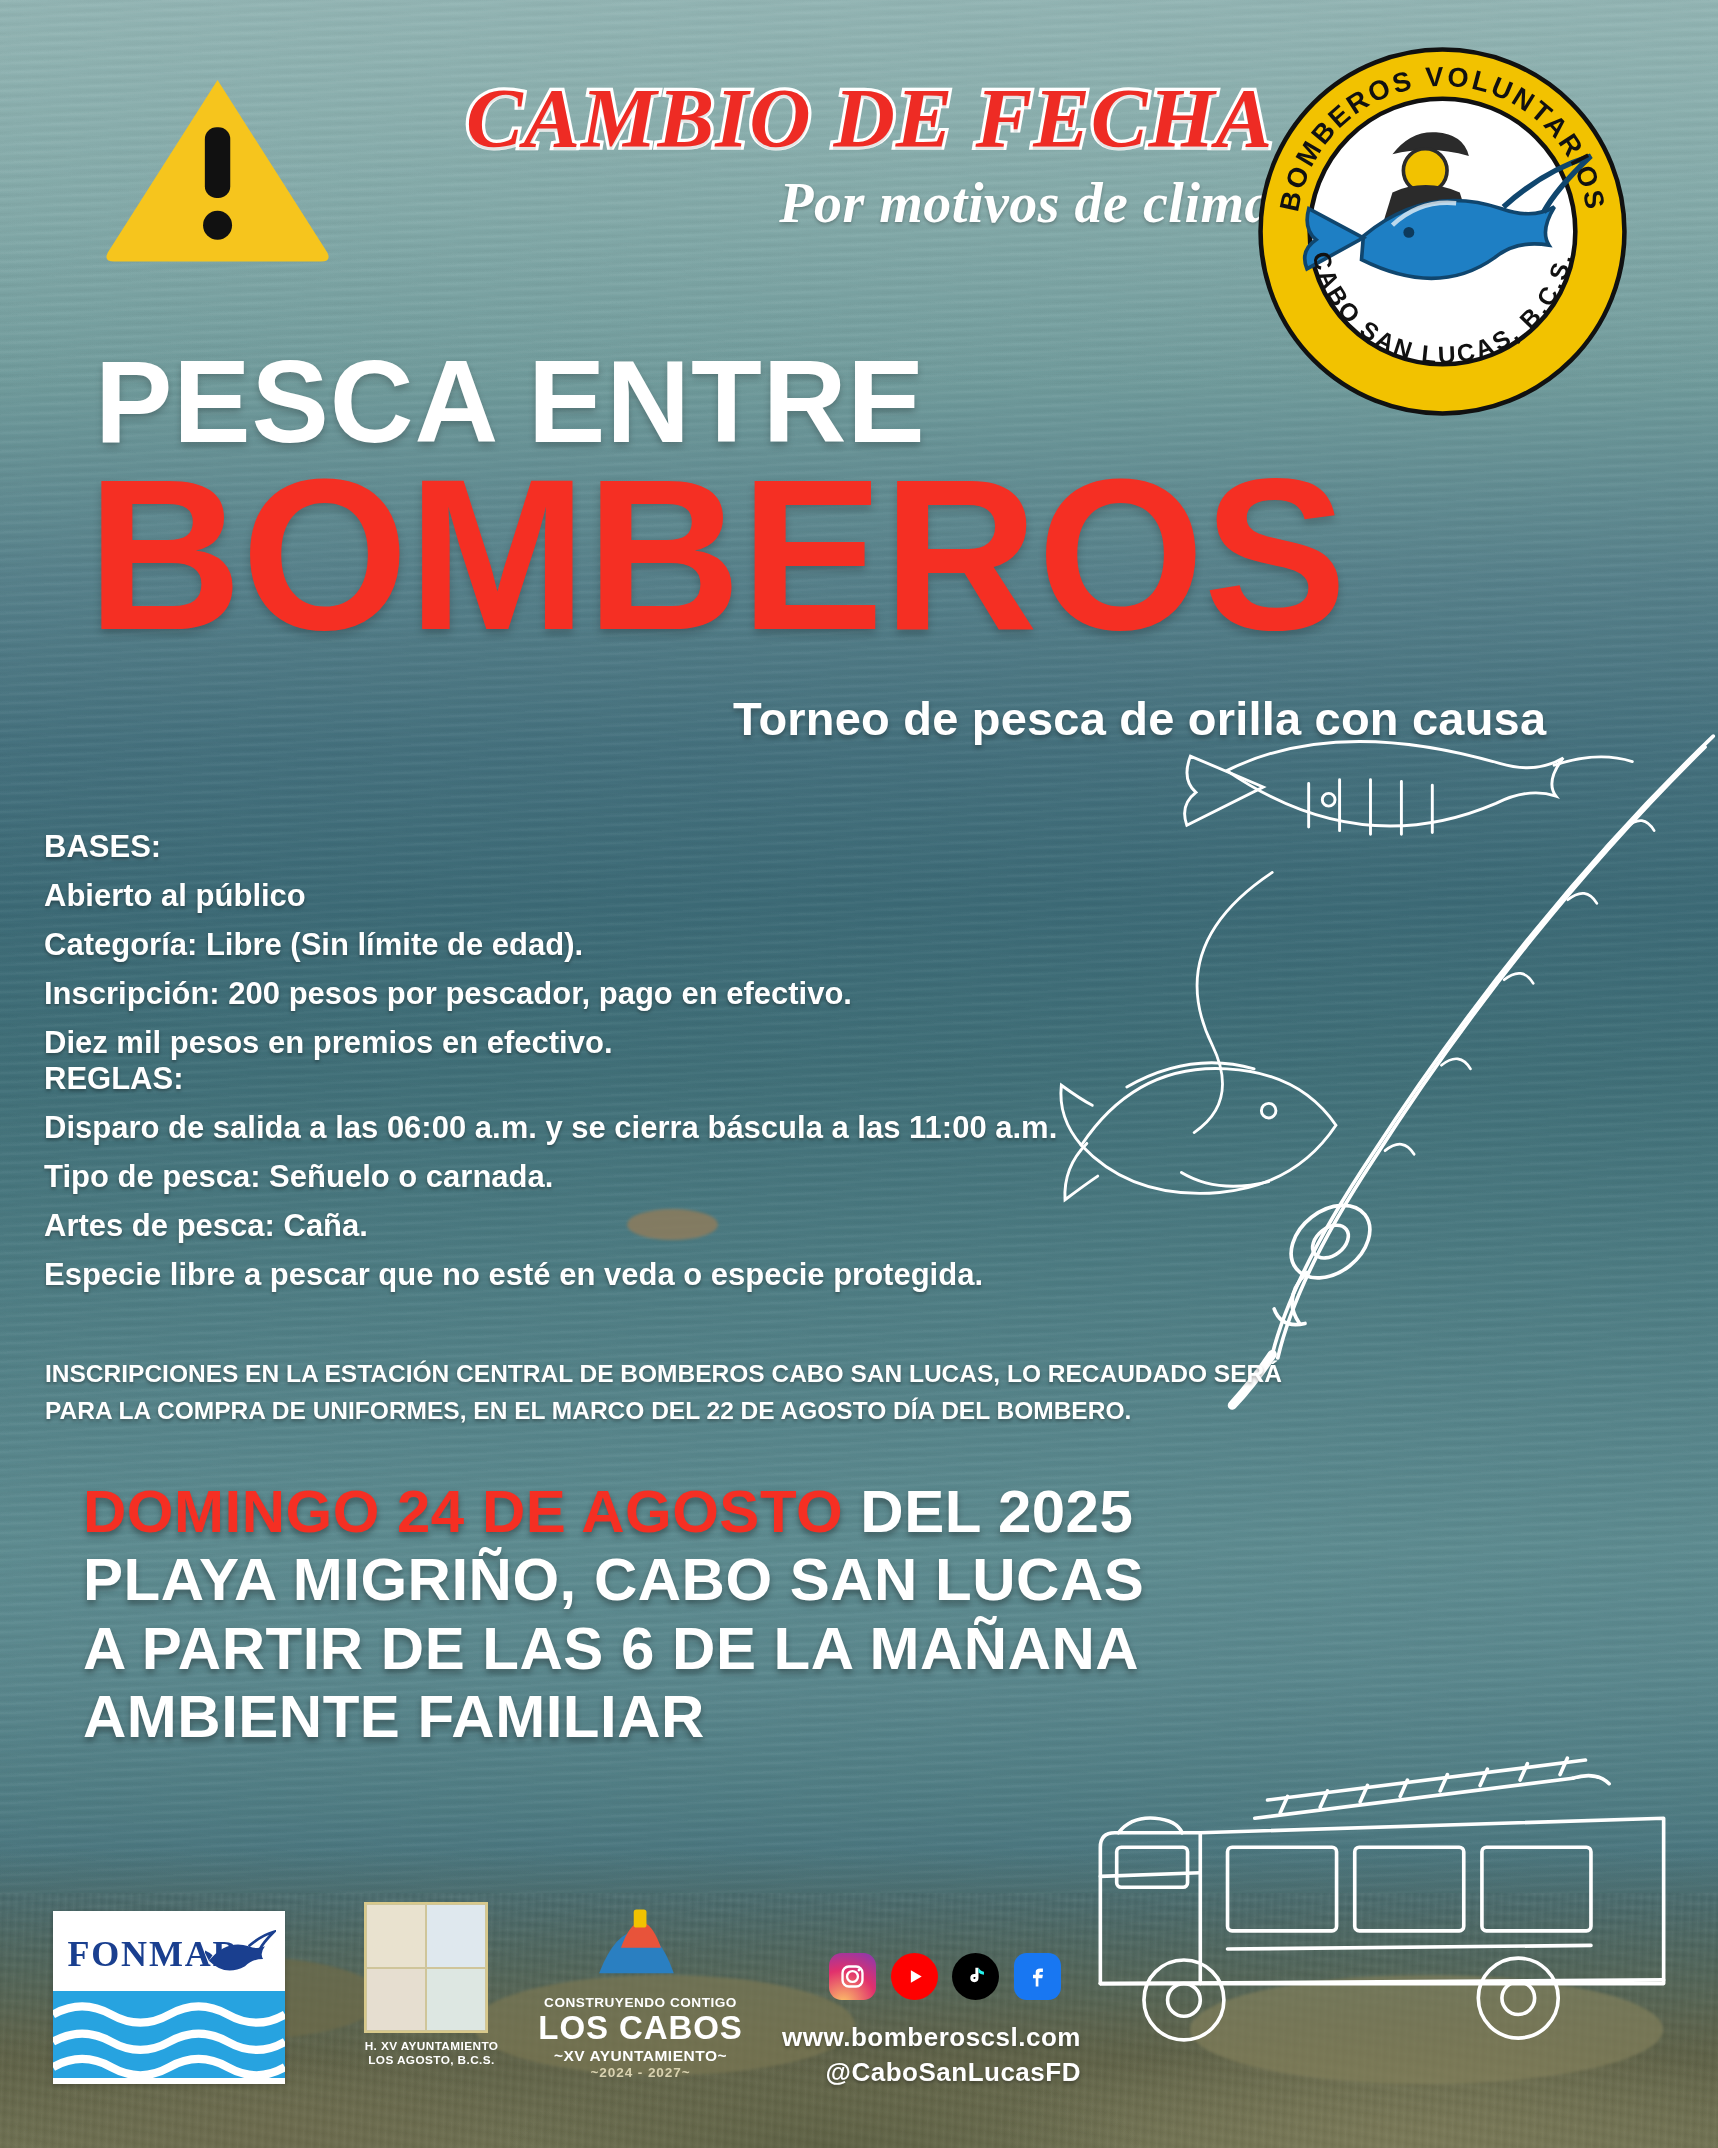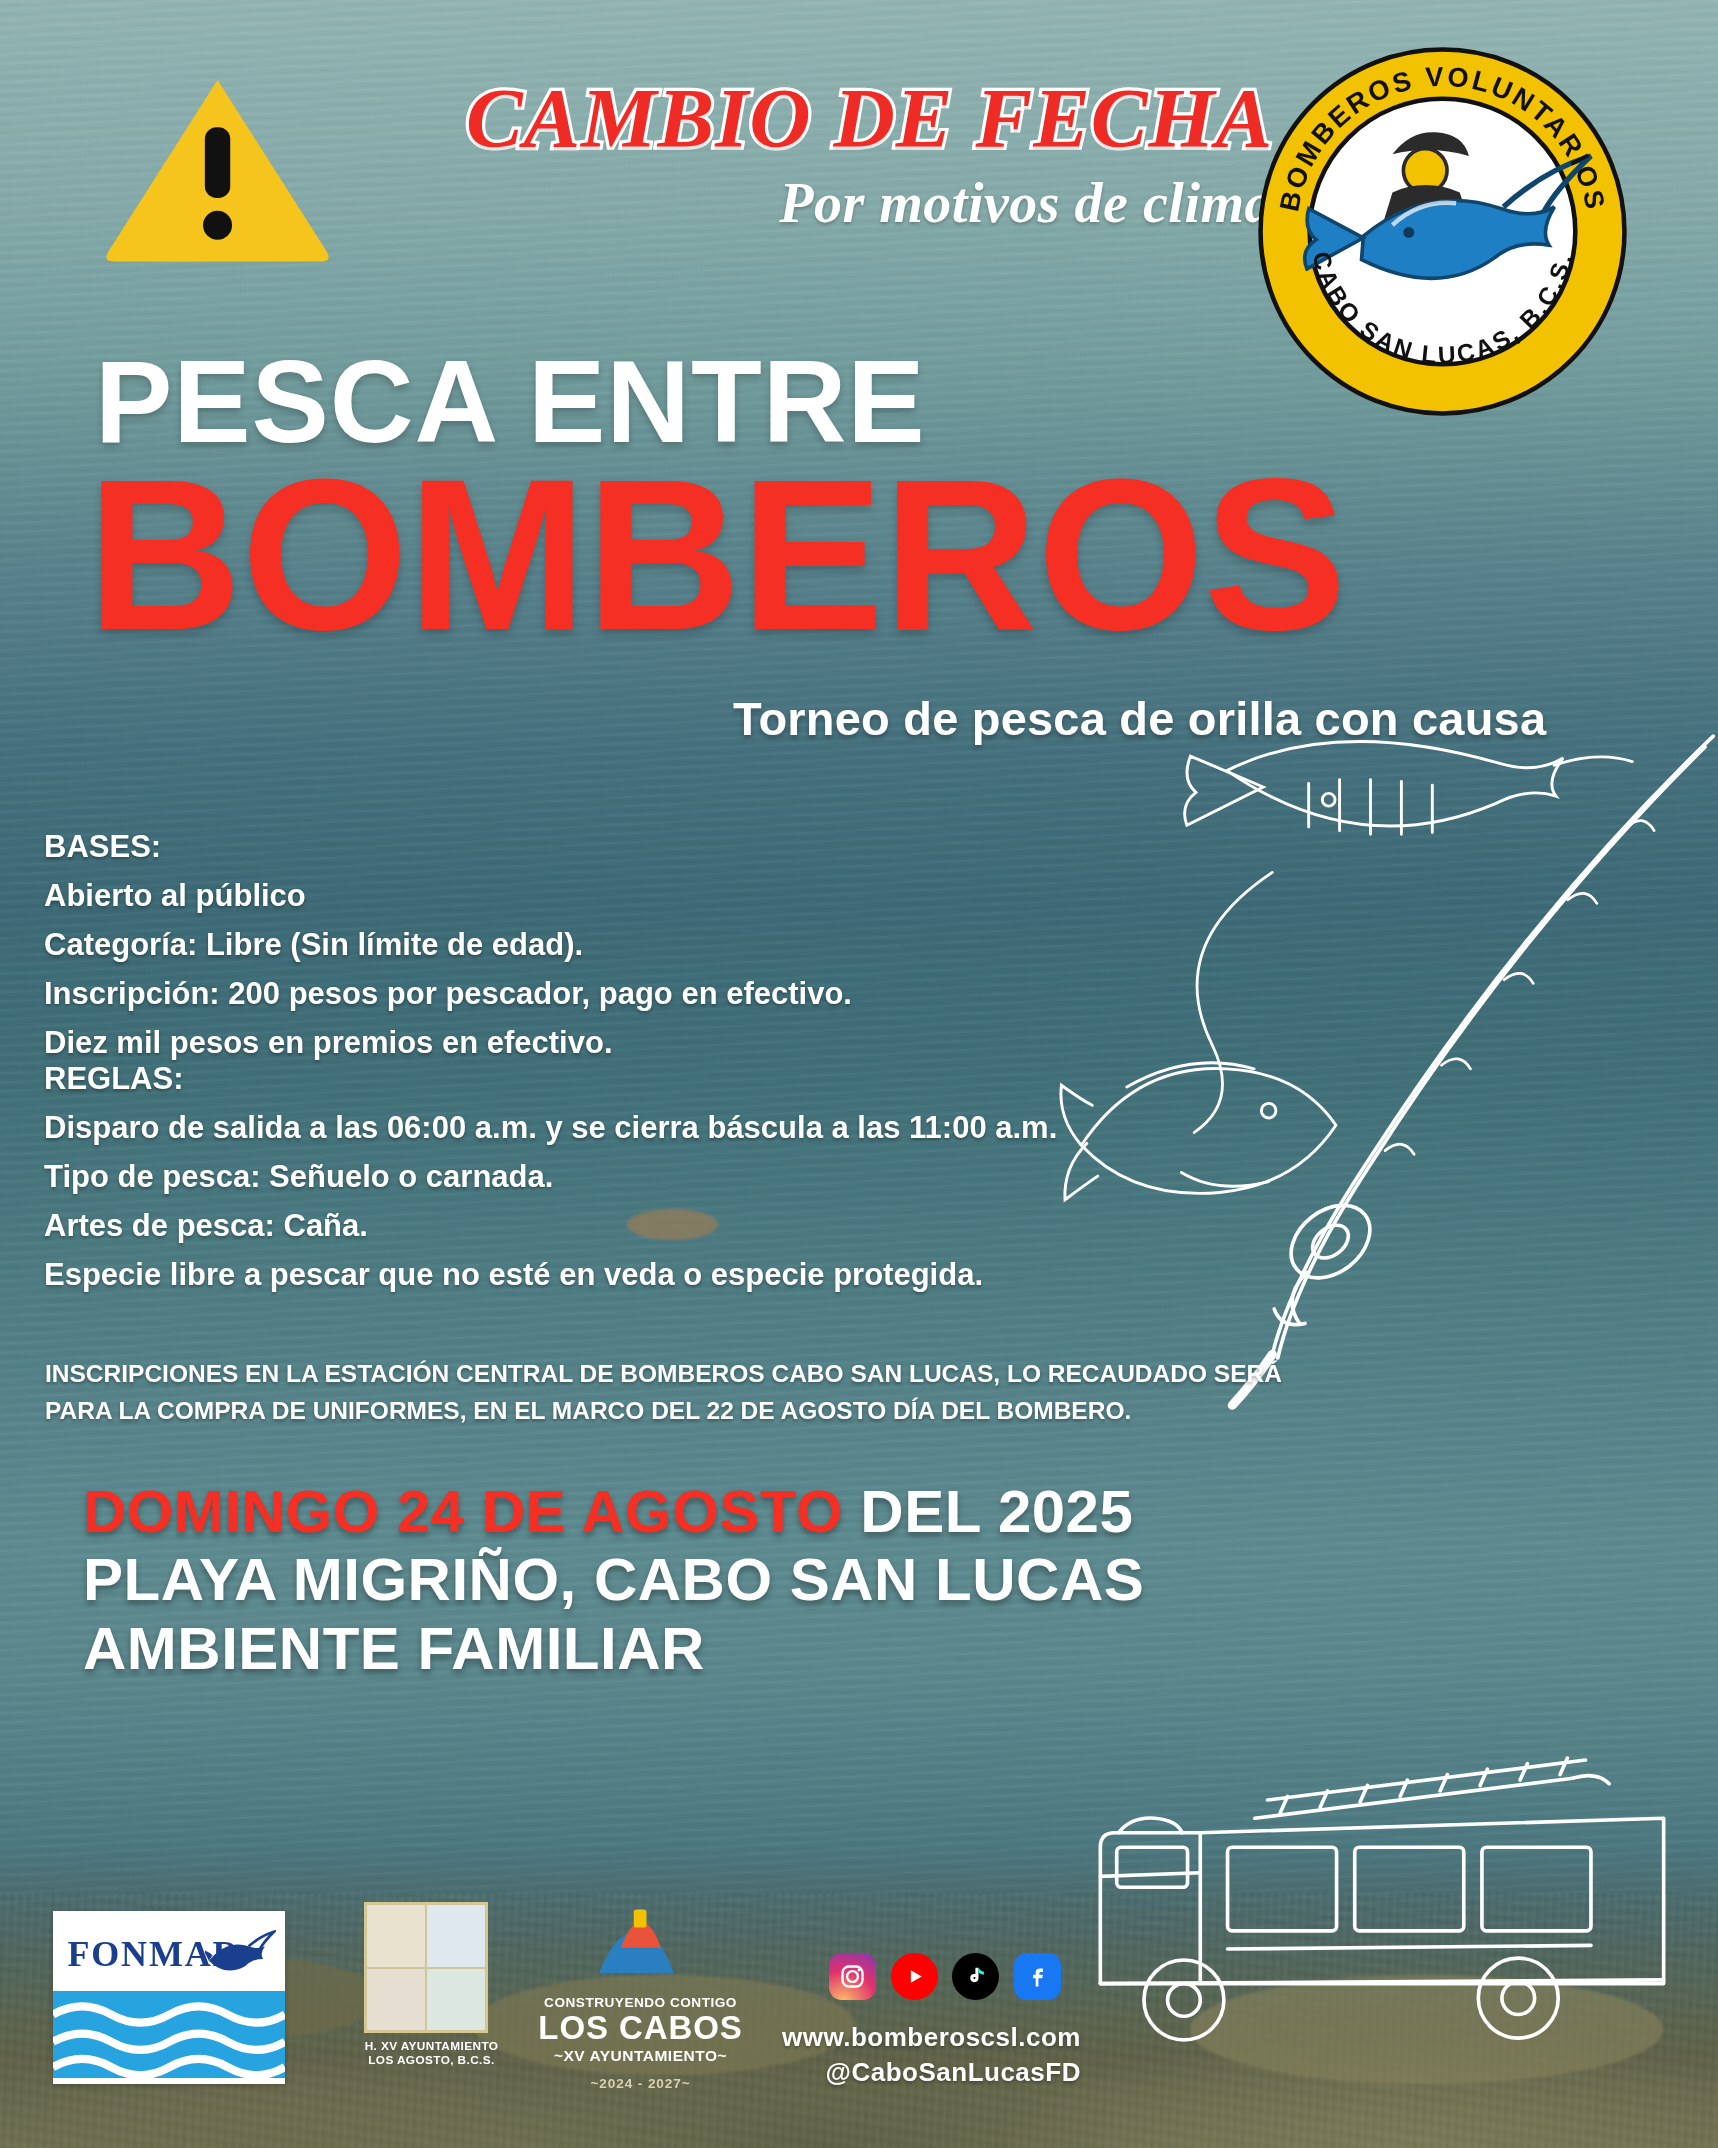--- a/index.html
+++ b/index.html
@@ -284,21 +284,21 @@
     left: 536px;
     top: 1902px;
     width: 209px;
     text-align: center;
     color: #ffffff;
   }
   .lc-mark { width: 102px; height: 84px; margin: 0 auto; }
   .lc-construyendo { font-size: 13.6px; font-weight: 800; letter-spacing: 0.5px; margin-top: 5.5px; }
   .lc-title { font-size: 33px; font-weight: 800; letter-spacing: 0.9px; line-height: 1; margin-top: 1.8px; }
   .lc-sub { font-size: 15.5px; font-weight: 700; letter-spacing: 0.5px; margin-top: 2.7px; }
-  .lc-years { font-size: 13.6px; font-weight: 700; letter-spacing: 0.9px; margin-top: 11px; color: #d9d2b0; text-align: center; }
+  .lc-years { font-size: 13.6px; font-weight: 700; letter-spacing: 0.9px; margin-top: 0; color: #d9d2b0; text-align: center; }
 
   
   .social-row {
     position: absolute;
     left: 829px;
     top: 1953px;
     display: flex;
     gap: 14.5px;
     align-items: center;
   }
@@ -447,20 +447,21 @@
   </div>
 
   <div class="inscripciones">INSCRIPCIONES EN LA ESTACIÓN CENTRAL DE BOMBEROS CABO SAN LUCAS, LO RECAUDADO SERÁ PARA LA COMPRA DE UNIFORMES, EN EL MARCO DEL 22 DE AGOSTO DÍA DEL BOMBERO.</div>
 
   <div class="date-block">
     <div class="date-line">
       <span class="red">DOMINGO 24 DE AGOSTO</span>
       <span>DEL 2025</span>
     </div>
     <div class="date-line">PLAYA MIGRIÑO, CABO SAN LUCAS</div>
+    <div class="date-line">A PARTIR DE LAS 6 DE LA MAÑANA</div>
     <div class="date-line">AMBIENTE FAMILIAR</div>
   </div>
 
   <div class="truck-art">
     <svg viewBox="0 0 700 420" xmlns="http://www.w3.org/2000/svg" fill="none" stroke="#ffffff" stroke-width="4" stroke-linecap="round" stroke-linejoin="round">
       <path d="M40 300 L40 150 q0 -16 16 -16 L150 134 L150 300"></path>
       <path d="M150 134 L660 118 L660 300 L40 300"></path>
       <path d="M40 182 L150 178"></path>
       <rect x="58" y="150" width="78" height="44" rx="5"></rect>
       <rect x="180" y="150" width="120" height="92" rx="5"></rect>

